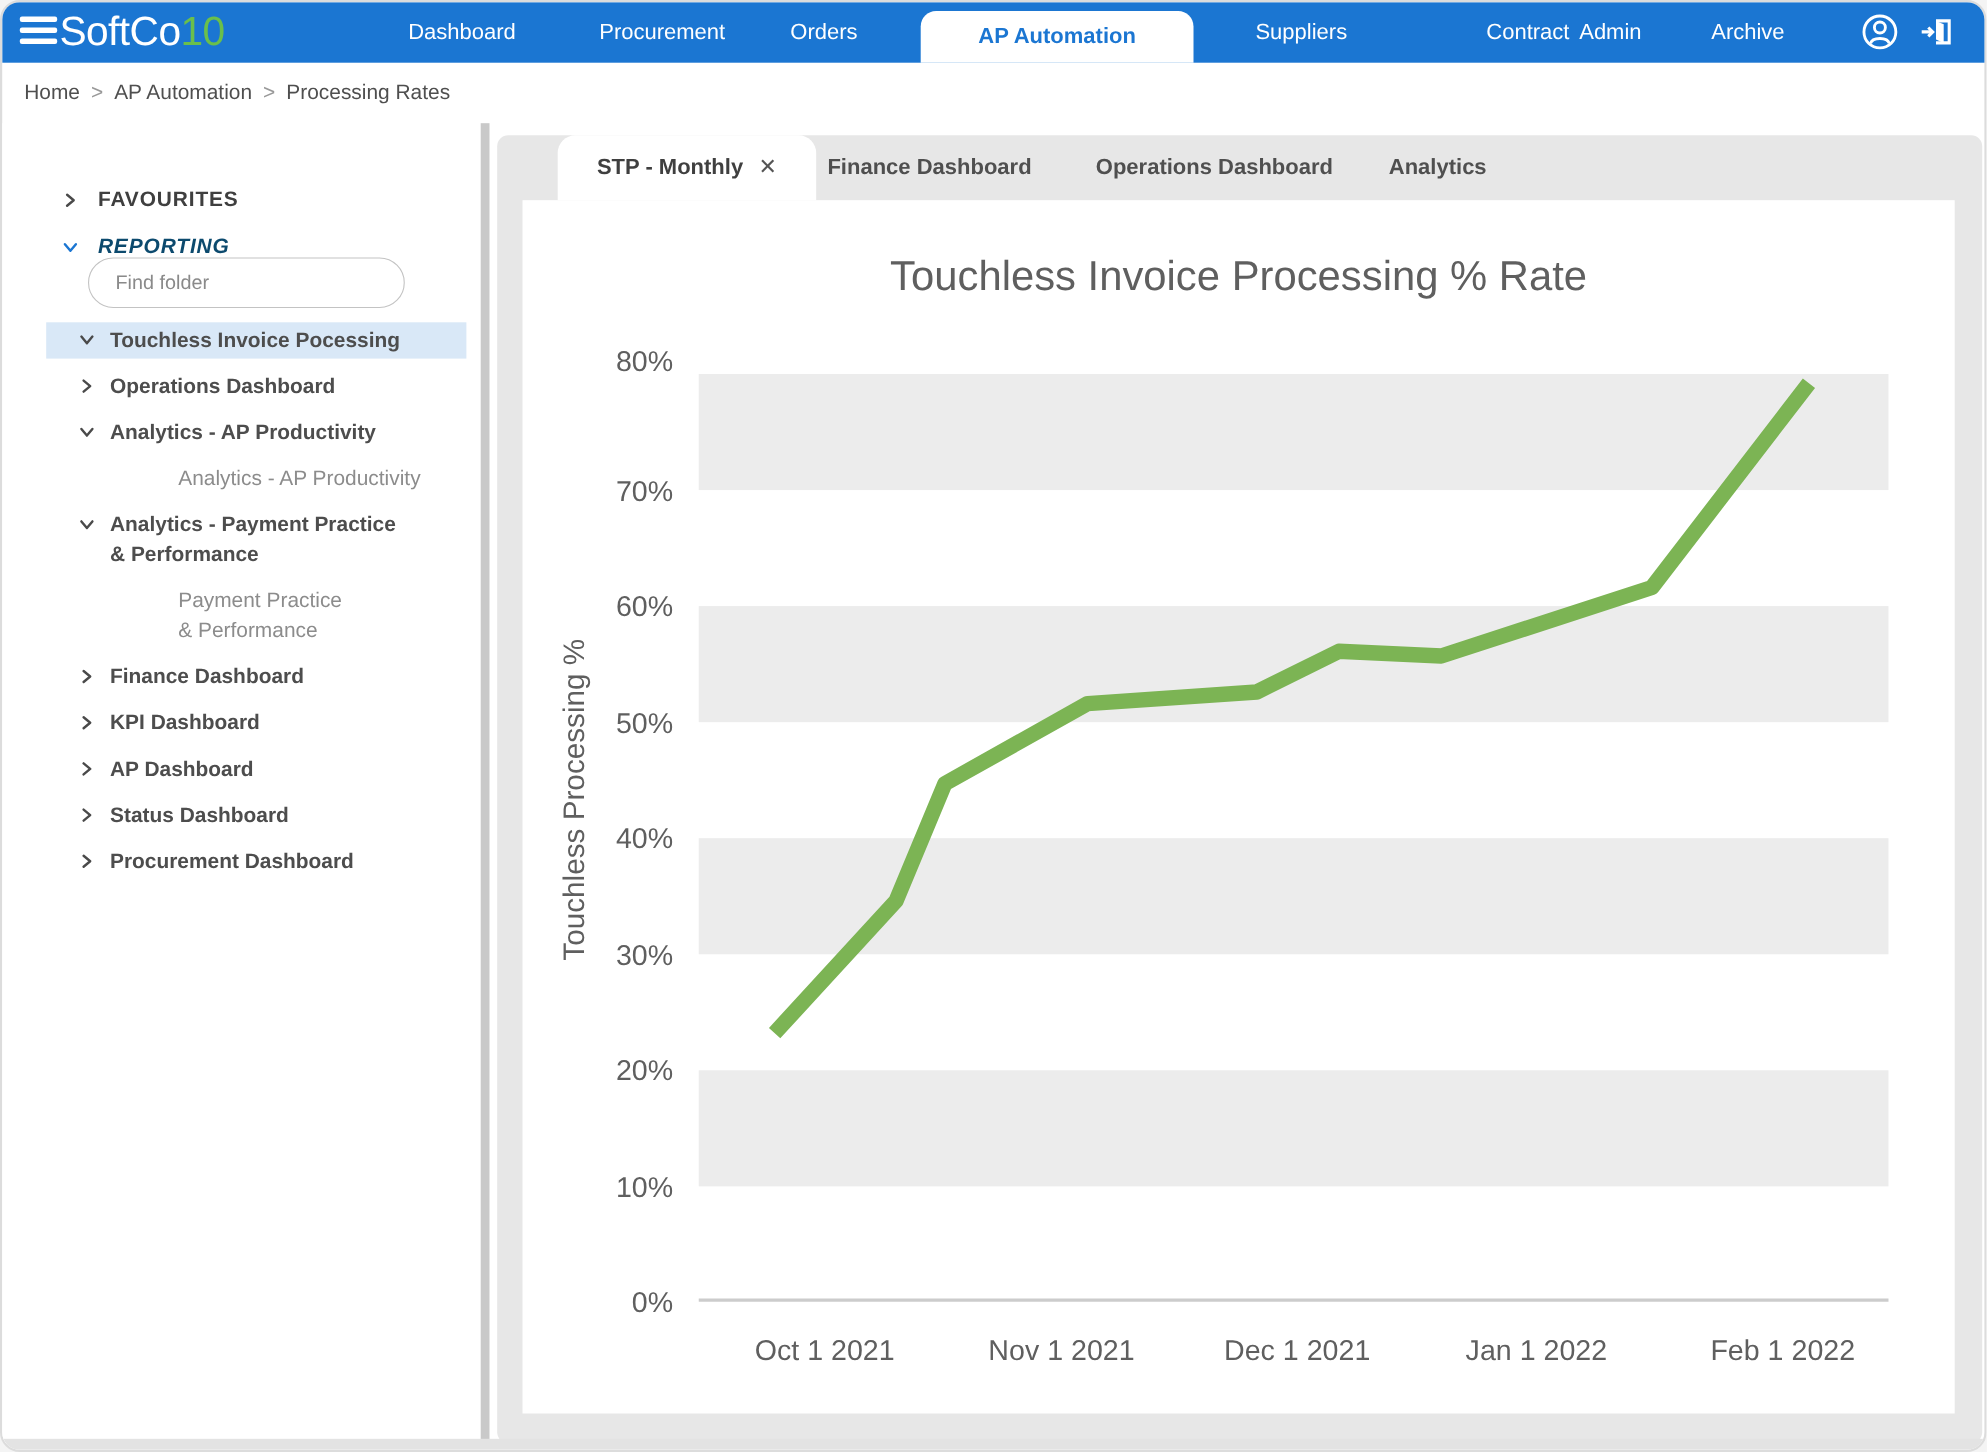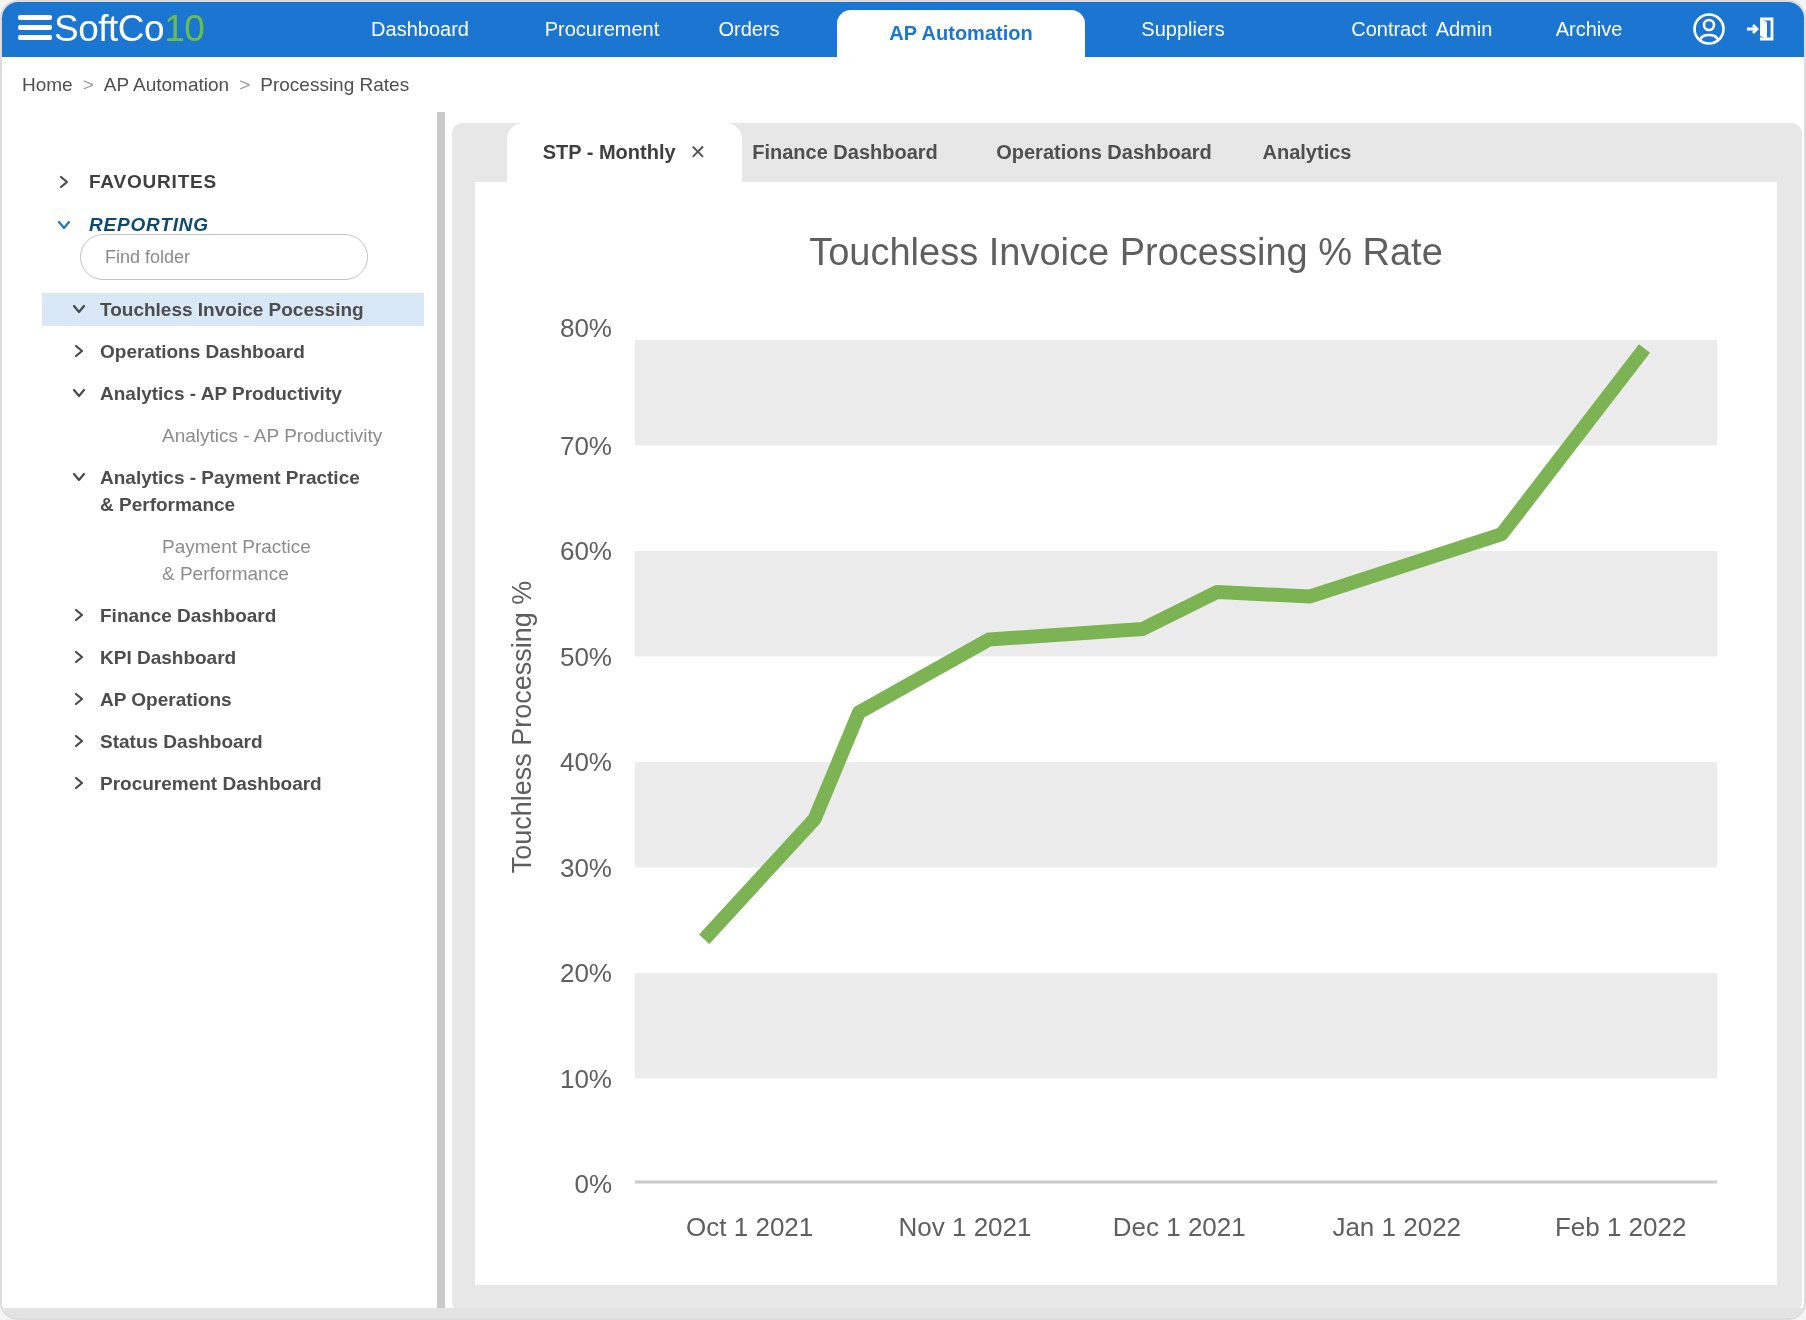--- a/index.html
+++ b/index.html
@@ -140,21 +140,21 @@
         <div class="tree-item child"><span>Payment Practice
 &amp; Performance</span></div>
         <div class="tree-item"><span class="chev"><svg width="14" height="14" viewBox="0 0 14 14">
               <polyline points="4,2 10,7 4,12" fill="none" stroke="#4a4a4a" stroke-width="2.2" stroke-linecap="round" stroke-linejoin="round"></polyline>
             </svg></span><span>Finance Dashboard</span></div>
         <div class="tree-item"><span class="chev"><svg width="14" height="14" viewBox="0 0 14 14">
               <polyline points="4,2 10,7 4,12" fill="none" stroke="#4a4a4a" stroke-width="2.2" stroke-linecap="round" stroke-linejoin="round"></polyline>
             </svg></span><span>KPI Dashboard</span></div>
         <div class="tree-item"><span class="chev"><svg width="14" height="14" viewBox="0 0 14 14">
               <polyline points="4,2 10,7 4,12" fill="none" stroke="#4a4a4a" stroke-width="2.2" stroke-linecap="round" stroke-linejoin="round"></polyline>
-            </svg></span><span>AP Operations</span></div>
+            </svg></span><span>AP Dashboard</span></div>
         <div class="tree-item"><span class="chev"><svg width="14" height="14" viewBox="0 0 14 14">
               <polyline points="4,2 10,7 4,12" fill="none" stroke="#4a4a4a" stroke-width="2.2" stroke-linecap="round" stroke-linejoin="round"></polyline>
             </svg></span><span>Status Dashboard</span></div>
         <div class="tree-item"><span class="chev"><svg width="14" height="14" viewBox="0 0 14 14">
               <polyline points="4,2 10,7 4,12" fill="none" stroke="#4a4a4a" stroke-width="2.2" stroke-linecap="round" stroke-linejoin="round"></polyline>
             </svg></span><span>Procurement Dashboard</span></div>
       </div>
   </aside>
 
   <div class="v-divider"></div>

